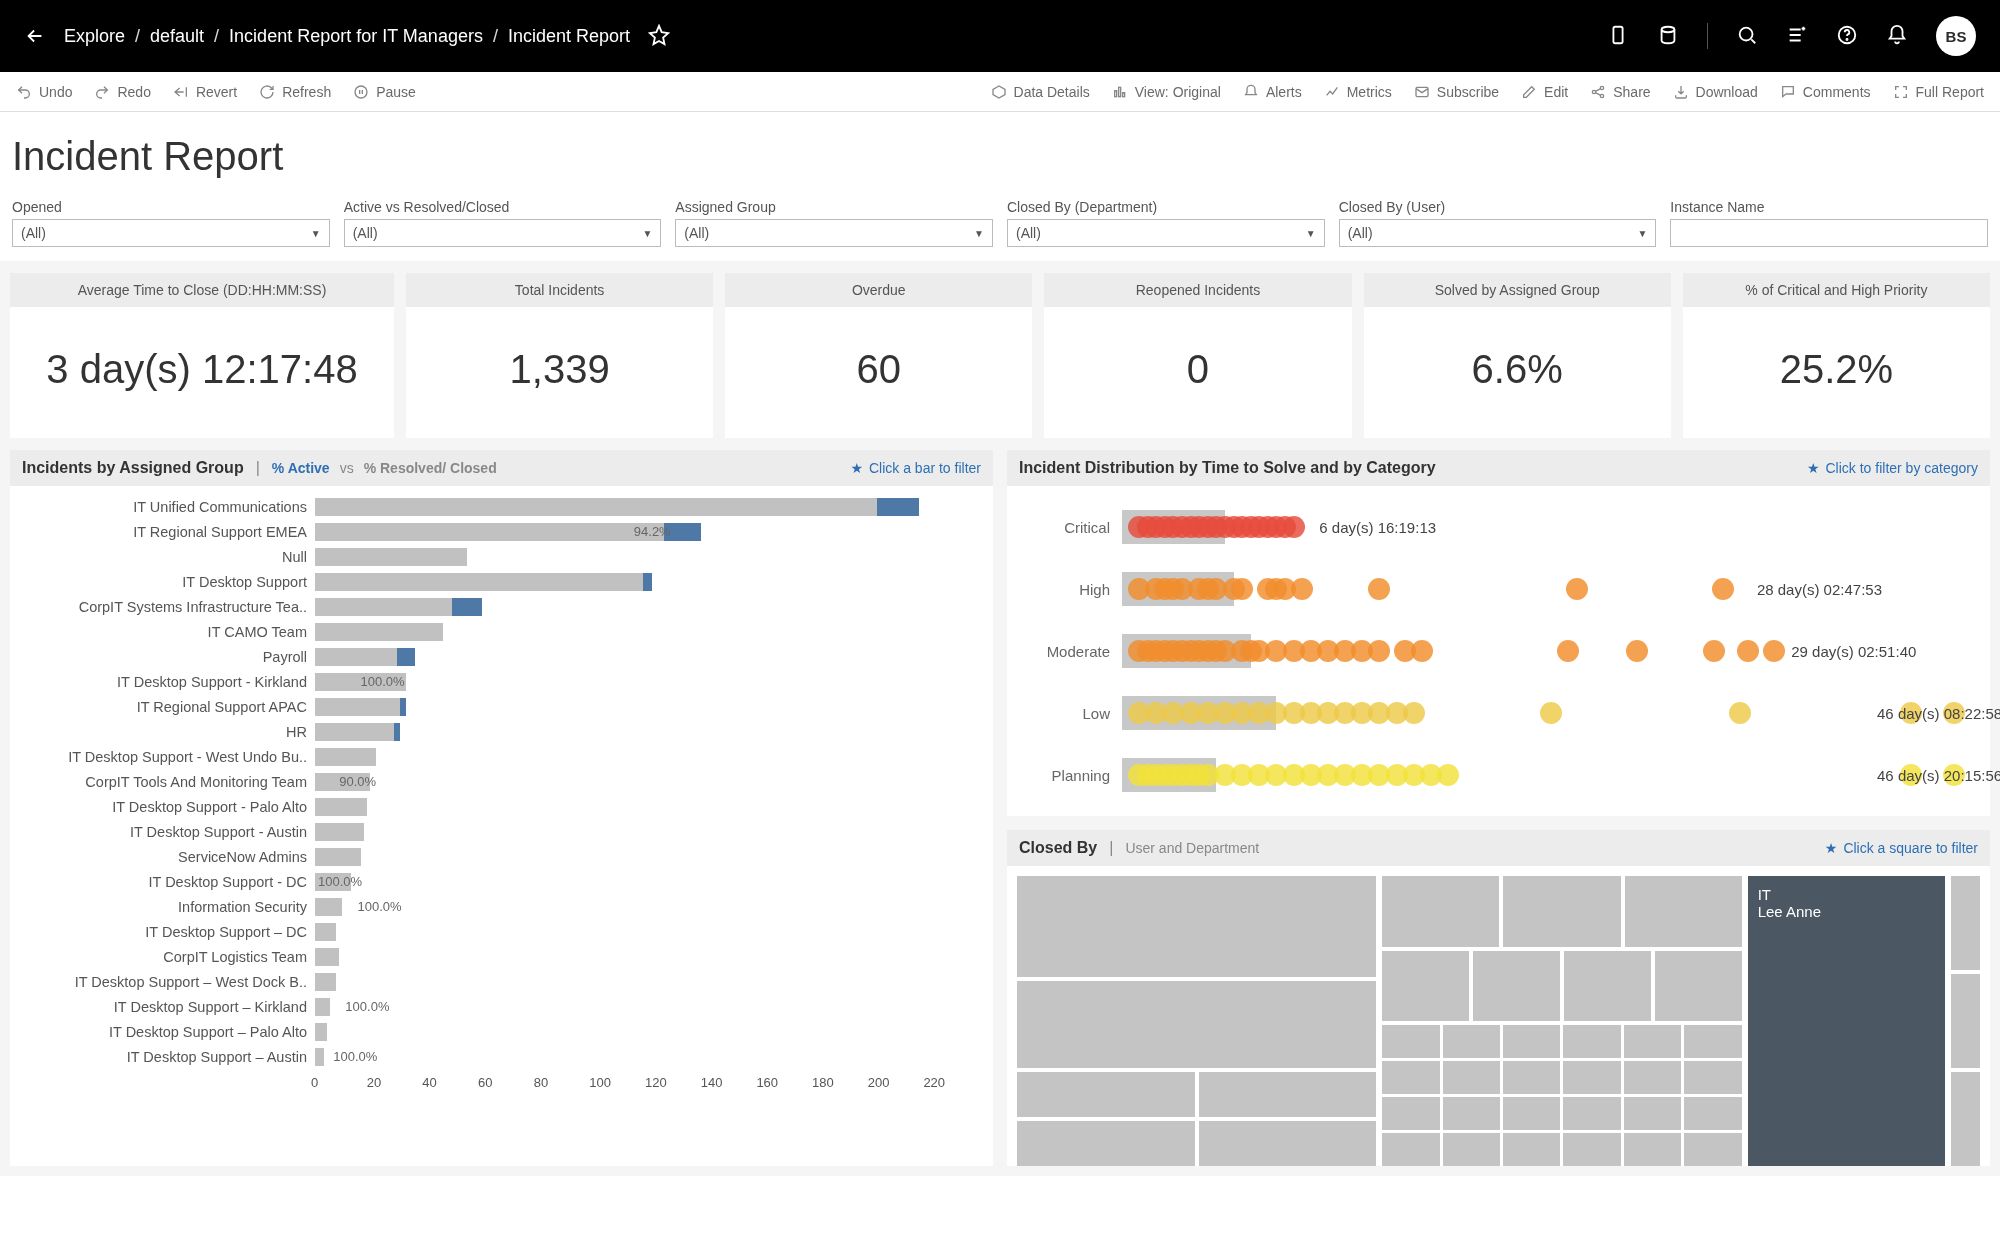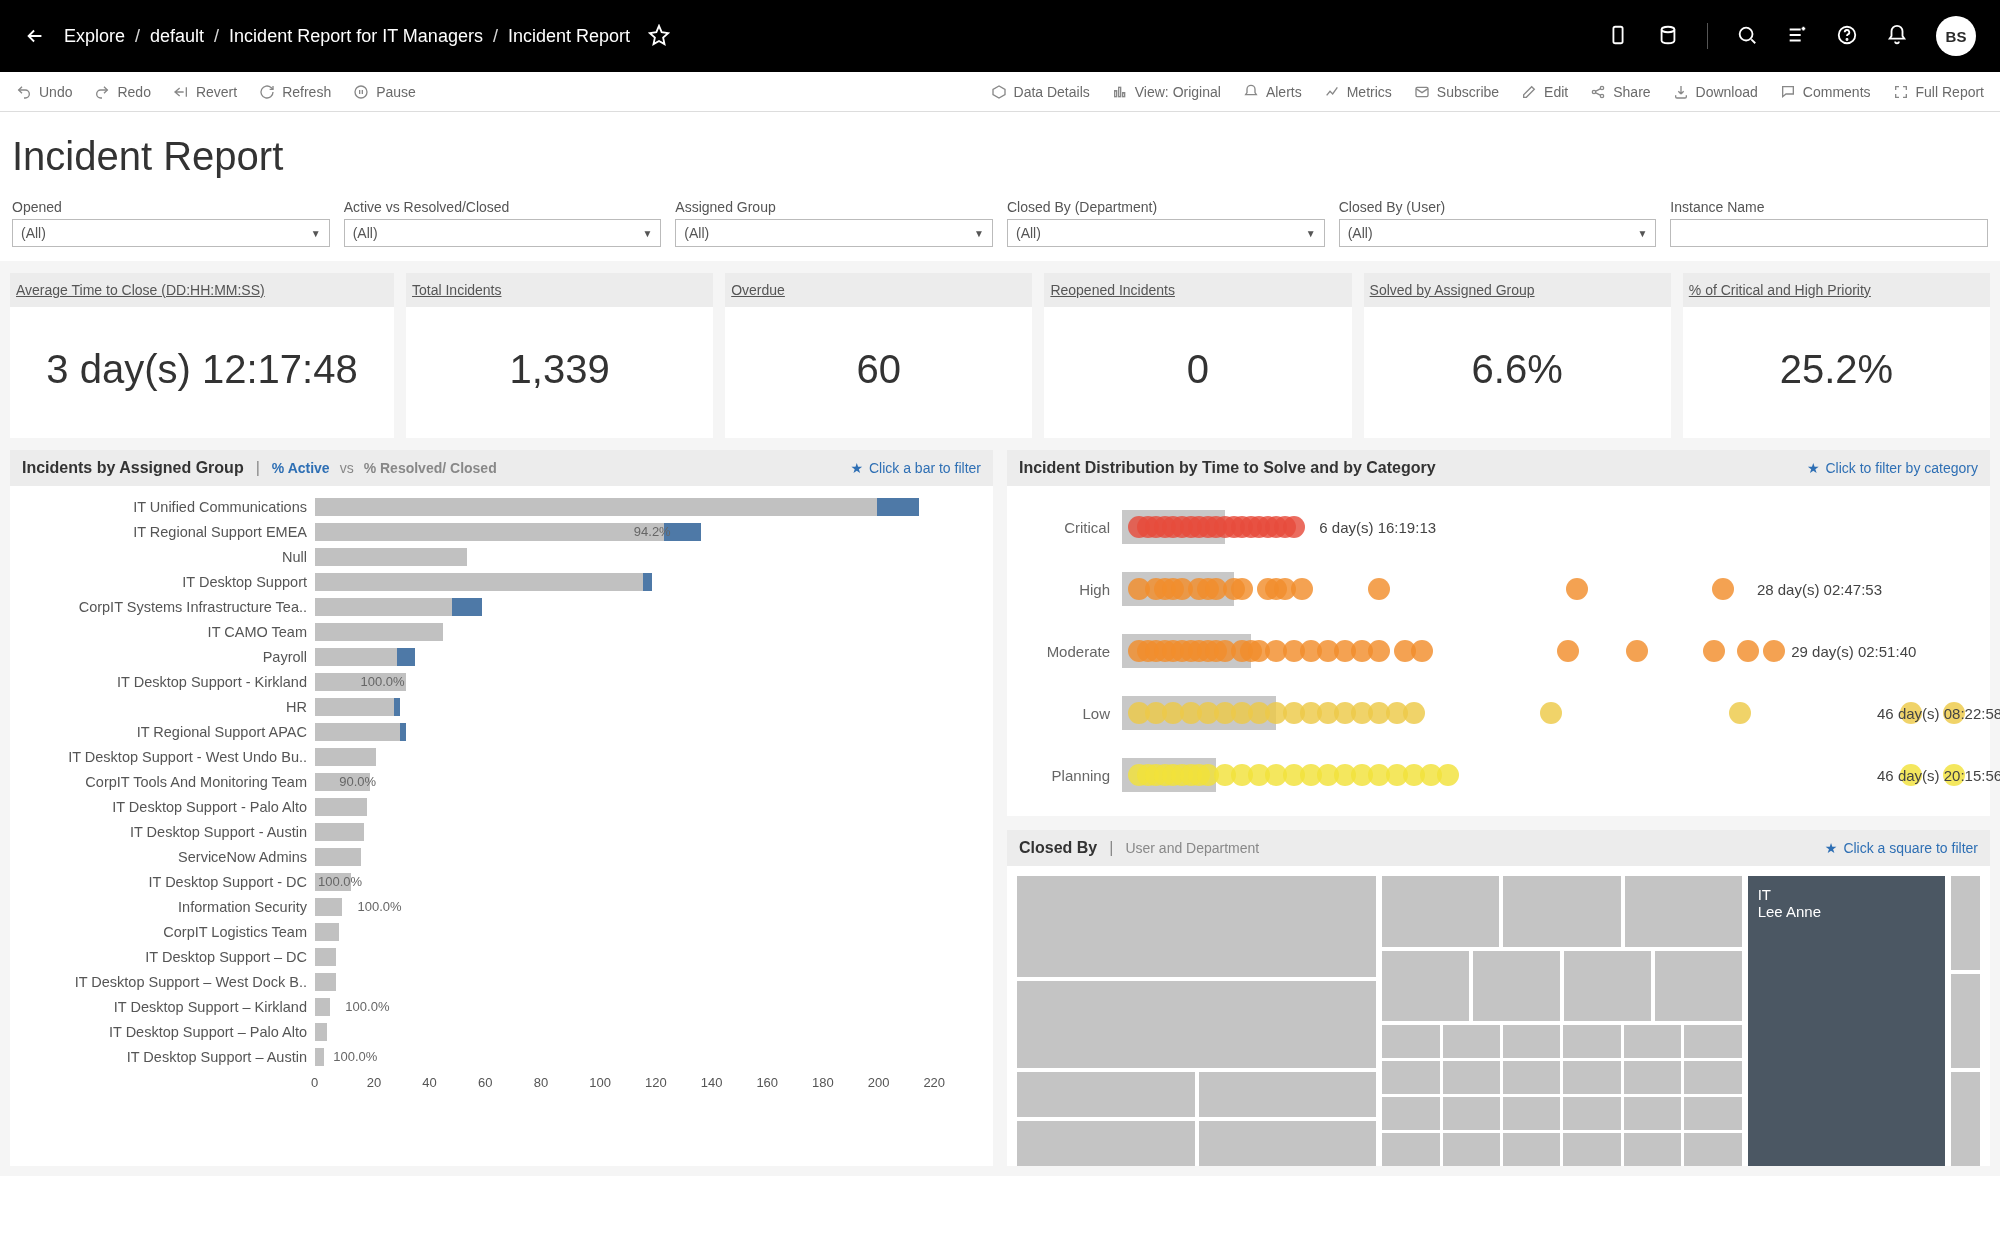--- a/index.html
+++ b/index.html
@@ -32,21 +32,21 @@
 
 .filter-row { display: grid; grid-template-columns: repeat(5, 1fr) 1fr; gap: 14px; padding: 4px 2px 14px 2px; background: #fff; margin: 0 -10px; padding-left: 12px; padding-right: 12px; }
 .filter { display: flex; flex-direction: column; gap: 4px; }
 .filter-label { font-size: 14px; color: #555; }
 .filter-select, .filter-input { height: 28px; border: 1px solid #bbb; background: #fff; font-size: 14px; padding: 0 8px; display: flex; align-items: center; justify-content: space-between; color: #555; }
 .filter-select .caret { font-size: 10px; color: #555; }
 
 
 .kpis { display: grid; grid-template-columns: 1.25fr 1fr 1fr 1fr 1fr 1fr; gap: 12px; margin-top: 12px; }
 .kpi { background: #fff; display: flex; flex-direction: column; align-items: center; }
-.kpi-header { width: 100%; background: #ececec; padding: 9px 6px; font-size: 14px; color: #555; text-decoration: underline; }
+.kpi-header { width: 100%; background: #ececec; text-align: center; padding: 9px 6px; font-size: 14px; color: #555; }
 .kpi-value { font-size: 40px; font-weight: 400; color: #333; padding: 40px 0 46px 0; }
 
 
 .panels { display: grid; grid-template-columns: 1fr 1fr; gap: 14px; margin-top: 12px; }
 .panel { background: #fff; }
 .panel-header { background: #ececec; padding: 9px 12px; font-size: 16px; color: #333; display: flex; align-items: center; gap: 10px; }
 .panel-header .sub { font-size: 14px; }
 .panel-header .link { color: #2e6fb4; font-size: 14px; display: flex; align-items: center; gap: 6px; }
 .panel-header .link .star { color: #2e6fb4; font-size: 14px; }
 .panel-header .gray { color: #888; }
@@ -385,31 +385,31 @@
           </div>
           <div class="bars-row">
             <div class="bars-label">IT Desktop Support - Kirkland</div>
             <div class="bars-track">
               <div class="bar-resolved" style="width: 13.6364%;"></div>
               <div class="bar-active" style="left: 13.6364%; width: 0%;"></div>
               <div class="bar-text" style="left: 6.81818%; top: 1px;">100.0%</div>
             </div>
           </div>
           <div class="bars-row">
+            <div class="bars-label">IT Regional Support APAC</div>
+            <div class="bars-track">
+              <div class="bar-resolved" style="width: 12.7273%;"></div>
+              <div class="bar-active" style="left: 12.7273%; width: 0.909091%;"></div>
+            </div>
+          </div>
+          <div class="bars-row">
             <div class="bars-label">HR</div>
             <div class="bars-track">
               <div class="bar-resolved" style="width: 11.8182%;"></div>
               <div class="bar-active" style="left: 11.8182%; width: 0.909091%;"></div>
-            </div>
-          </div>
-          <div class="bars-row">
-            <div class="bars-label">IT Regional Support APAC</div>
-            <div class="bars-track">
-              <div class="bar-resolved" style="width: 12.7273%;"></div>
-              <div class="bar-active" style="left: 12.7273%; width: 0.909091%;"></div>
             </div>
           </div>
           <div class="bars-row">
             <div class="bars-label">IT Desktop Support - West Undo Bu..</div>
             <div class="bars-track">
               <div class="bar-resolved" style="width: 9.09091%;"></div>
               <div class="bar-active" style="left: 9.09091%; width: 0%;"></div>
             </div>
           </div>
           <div class="bars-row">
@@ -451,31 +451,31 @@
           </div>
           <div class="bars-row">
             <div class="bars-label">Information Security</div>
             <div class="bars-track">
               <div class="bar-resolved" style="width: 4.09091%;"></div>
               <div class="bar-active" style="left: 4.09091%; width: 0%;"></div>
               <div class="bar-text" style="left: 6.36364%; top: 1px;">100.0%</div>
             </div>
           </div>
           <div class="bars-row">
+            <div class="bars-label">IT Desktop Support – DC</div>
+            <div class="bars-track">
+              <div class="bar-resolved" style="width: 3.18182%;"></div>
+              <div class="bar-active" style="left: 3.18182%; width: 0%;"></div>
+            </div>
+          </div>
+          <div class="bars-row">
             <div class="bars-label">CorpIT Logistics Team</div>
             <div class="bars-track">
               <div class="bar-resolved" style="width: 3.63636%;"></div>
               <div class="bar-active" style="left: 3.63636%; width: 0%;"></div>
-            </div>
-          </div>
-          <div class="bars-row">
-            <div class="bars-label">IT Desktop Support – DC</div>
-            <div class="bars-track">
-              <div class="bar-resolved" style="width: 3.18182%;"></div>
-              <div class="bar-active" style="left: 3.18182%; width: 0%;"></div>
             </div>
           </div>
           <div class="bars-row">
             <div class="bars-label">IT Desktop Support – West Dock B..</div>
             <div class="bars-track">
               <div class="bar-resolved" style="width: 3.18182%;"></div>
               <div class="bar-active" style="left: 3.18182%; width: 0%;"></div>
             </div>
           </div>
           <div class="bars-row">

